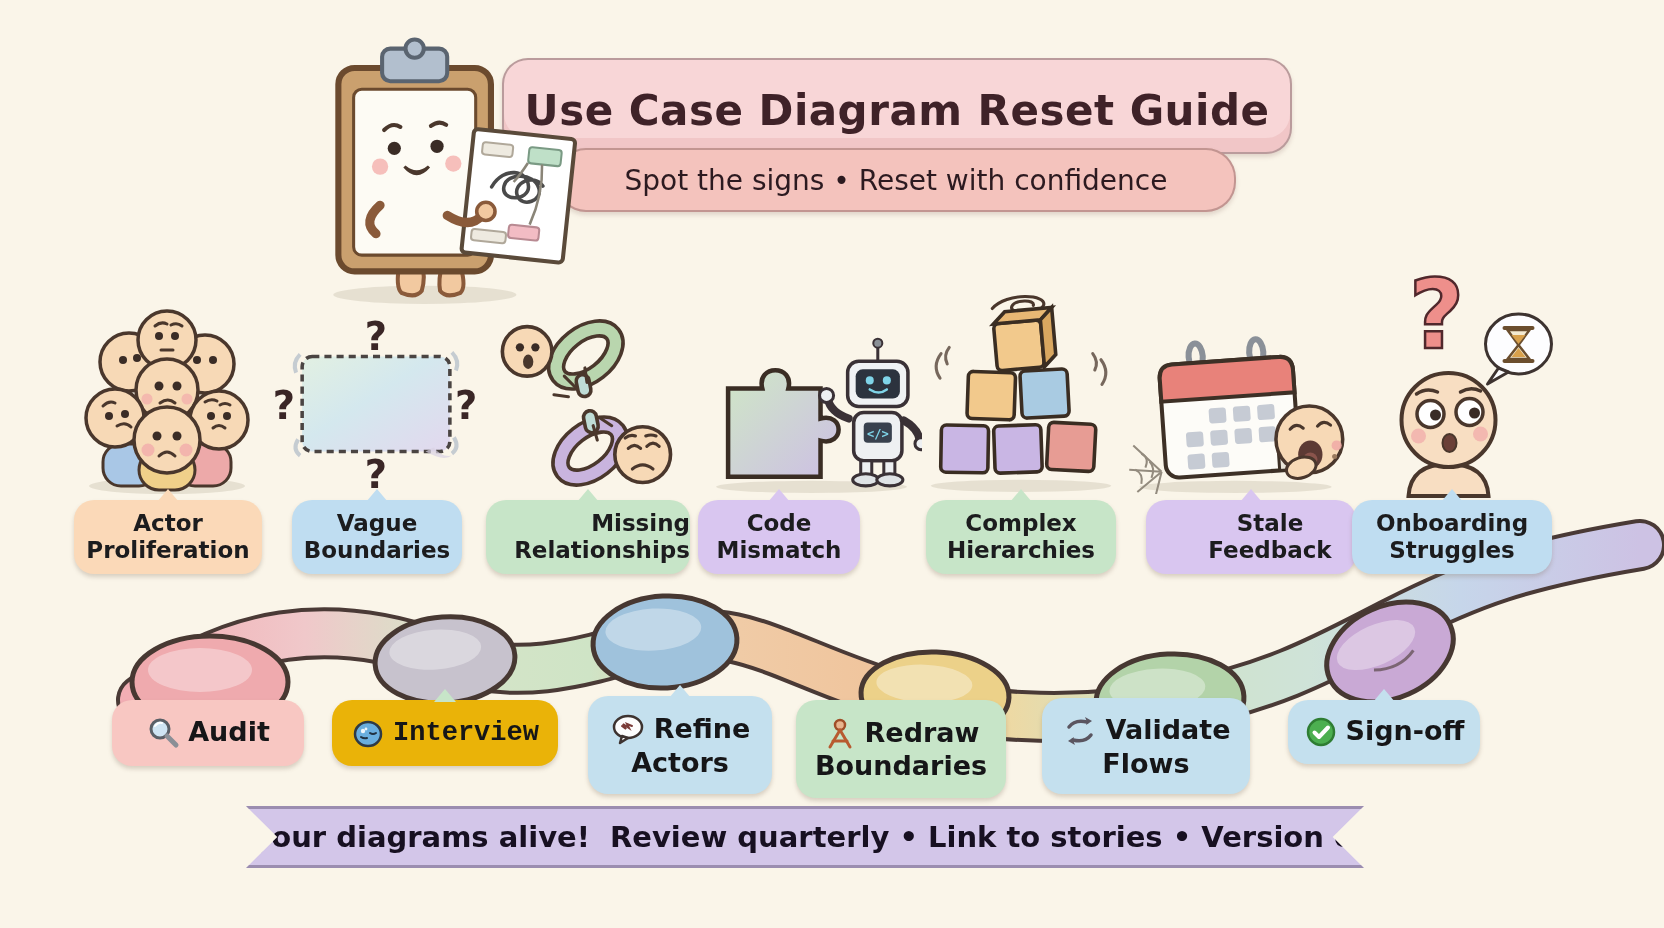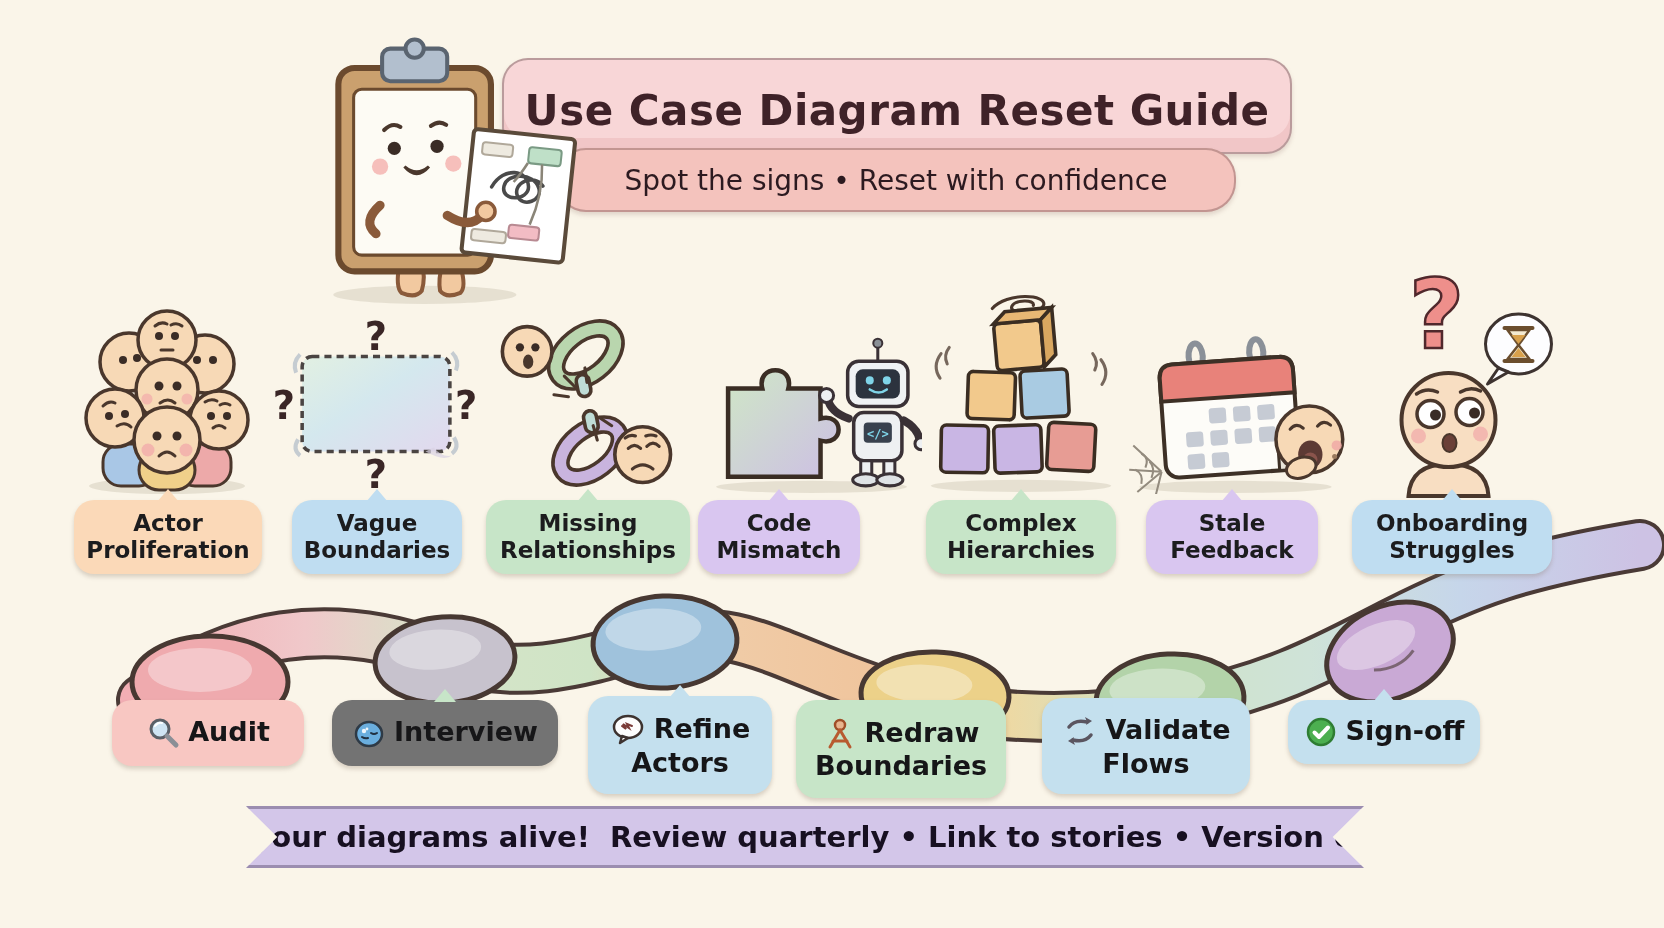--- a/index.html
+++ b/index.html
@@ -343,52 +343,52 @@
   </svg>
 
   <div class="abs bubble" style="left: 292px; top: 500px; width: 170px; height: 74px; background-color: rgb(191, 221, 241);">
     <div class="ptr" style="border-bottom-color: rgb(191, 221, 241);"></div>
     <div class="sign-label">Vague Boundaries</div>
   </div>
   <div class="abs bubble" style="left: 74px; top: 500px; width: 188px; height: 74px; background-color: rgb(251, 217, 184);">
     <div class="ptr" style="border-bottom-color: rgb(251, 217, 184);"></div>
     <div class="sign-label">Actor Proliferation</div>
   </div>
-  <div class="abs bubble" style="left: 486px; top: 500px; width: 204px; height: 74px; background-color: rgb(199, 229, 200);">
+  <div class="abs bubble" style="left: 486px; top: 500px; width: 204px; height: 74px; background-color: rgb(199, 229, 200); text-align: right;">
     <div class="ptr" style="border-bottom-color: rgb(199, 229, 200);"></div>
     <div class="sign-label">Missing Relationships</div>
   </div>
   <div class="abs bubble" style="left: 698px; top: 500px; width: 162px; height: 74px; background-color: rgb(217, 198, 240);">
     <div class="ptr" style="border-bottom-color: rgb(217, 198, 240);"></div>
     <div class="sign-label">Code Mismatch</div>
   </div>
   <div class="abs bubble" style="left: 926px; top: 500px; width: 190px; height: 74px; background-color: rgb(199, 229, 200);">
     <div class="ptr" style="border-bottom-color: rgb(199, 229, 200);"></div>
     <div class="sign-label">Complex Hierarchies</div>
   </div>
-  <div class="abs bubble" style="left: 1146px; top: 500px; width: 172px; height: 74px; background-color: rgb(217, 198, 240);">
+  <div class="abs bubble" style="left: 1146px; top: 500px; width: 172px; height: 74px; background-color: rgb(217, 198, 240); padding-left: 38px;">
     <div class="ptr" style="border-bottom-color: rgb(217, 198, 240);"></div>
     <div class="sign-label">Stale Feedback</div>
   </div>
   <div class="abs bubble" style="left: 1352px; top: 500px; width: 200px; height: 74px; background-color: rgb(191, 221, 241);">
     <div class="ptr" style="border-bottom-color: rgb(191, 221, 241);"></div>
     <div class="sign-label">Onboarding Struggles</div>
   </div>
 
   <div class="abs bubble" style="left: 112px; top: 700px; width: 192px; height: 66px; background-color: rgb(248, 199, 194); align-items: center;">
     <div class="step-label">
       <svg class="step-icon" width="34" height="34" viewBox="0 0 34 34">
         <circle cx="14" cy="13" r="9" fill="#cfe4f2" stroke="#5a5f66" stroke-width="3"></circle>
         <line x1="21" y1="20" x2="30" y2="29" stroke="#8a8f96" stroke-width="5" stroke-linecap="round"></line>
         <path d="M9 10 q3 -4 7 -3" stroke="#ffffff" stroke-width="2" fill="none" stroke-linecap="round"></path>
       </svg><span>Audit</span>
     </div>
   </div>
 
-  <div class="abs bubble" style="left: 332px; top: 700px; width: 226px; height: 66px; background-color: #737373;">
+  <div class="abs bubble" style="left: 332px; top: 700px; width: 226px; height: 66px; background-color: #eab308; font-family: Liberation Mono, monospace;">
     <div class="ptr" style="border-bottom-color: rgb(199, 229, 200);"></div>
     <div class="step-label">
       <svg class="step-icon" width="34" height="34" viewBox="0 0 34 34">
         <ellipse cx="17" cy="18" rx="13" ry="12" fill="#6aaede" stroke="#2e3a46" stroke-width="2.5"></ellipse>
         <circle cx="12" cy="15" r="2.2" fill="#eef6fc"></circle>
           <circle cx="15" cy="13" r="1.4" fill="#eef6fc"></circle>
         <path d="M19 17 q3 2 6 0" stroke="#203040" stroke-width="2" fill="none" stroke-linecap="round"></path>
         <path d="M10 21 q3 2 6 1" stroke="#203040" stroke-width="2" fill="none" stroke-linecap="round"></path>
       </svg><span>Interview</span>
     </div>

